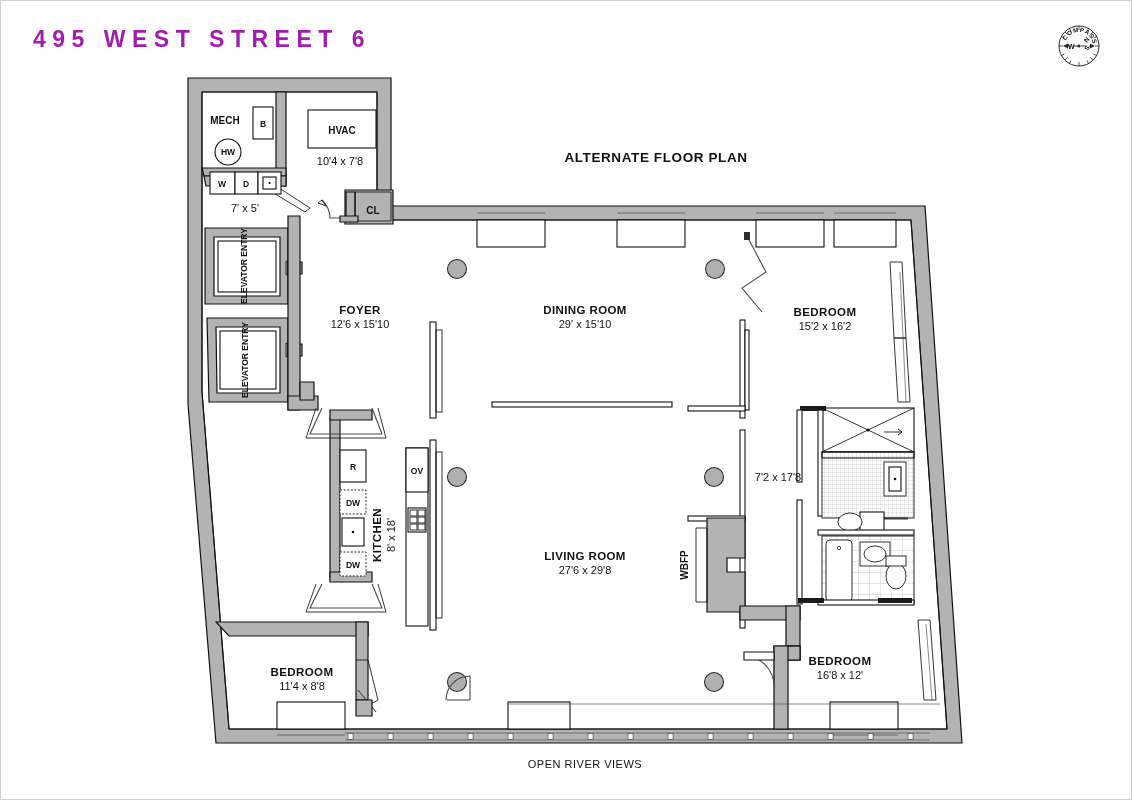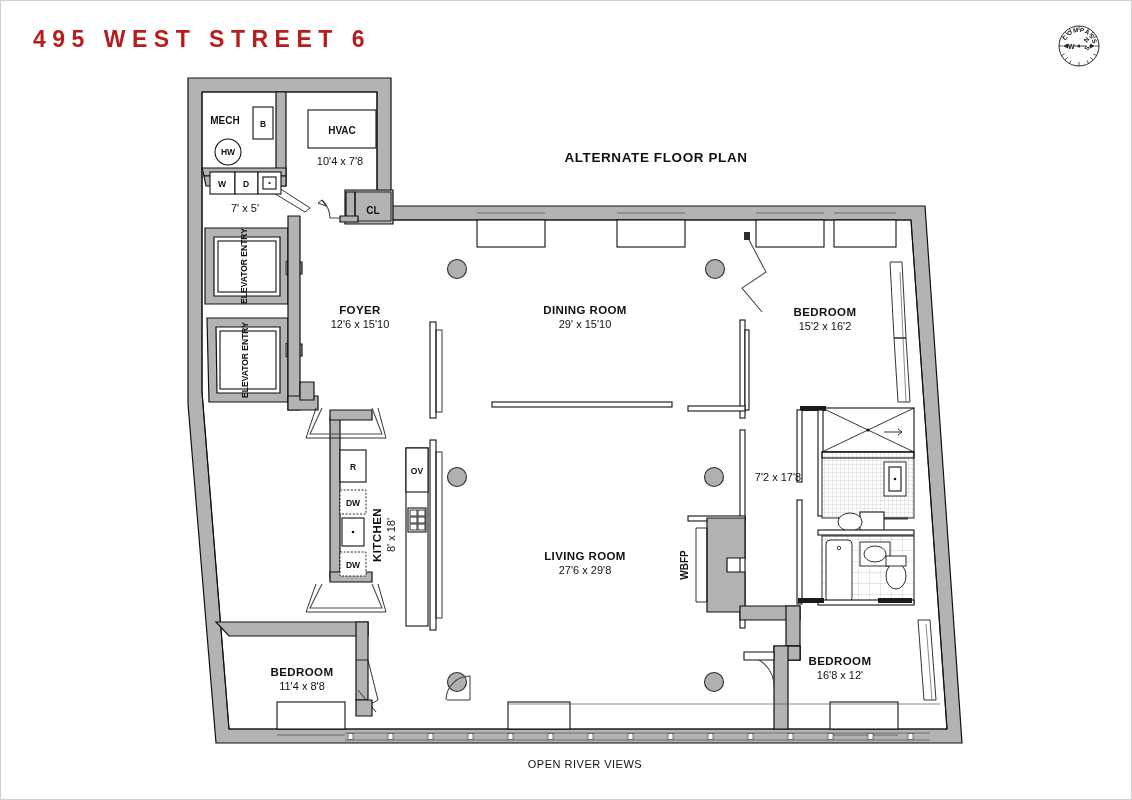--- a/index.html
+++ b/index.html
@@ -25,21 +25,21 @@
     position: absolute;
     background: #cfcfcf;
   }
   #title {
     position: absolute;
     left: 33px;
     top: 26px;
     font-size: 23px;
     font-weight: bold;
     letter-spacing: 6.5px;
-    color: #b91c1c;
+    color: #a21caf;
     white-space: nowrap;
   }
   #compass {
     position: absolute;
     right: 16px;
     top: 10px;
     width: 74px;
     height: 74px;
   }
   #plan {

